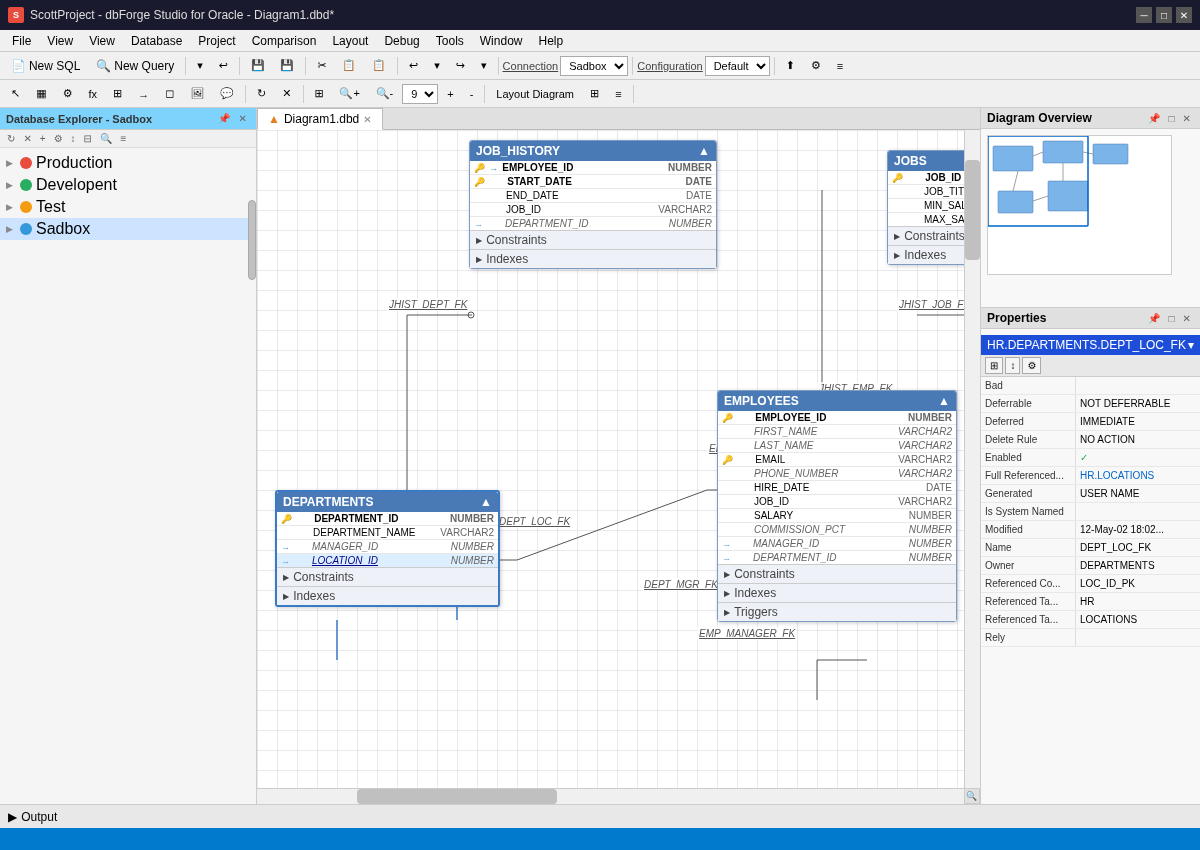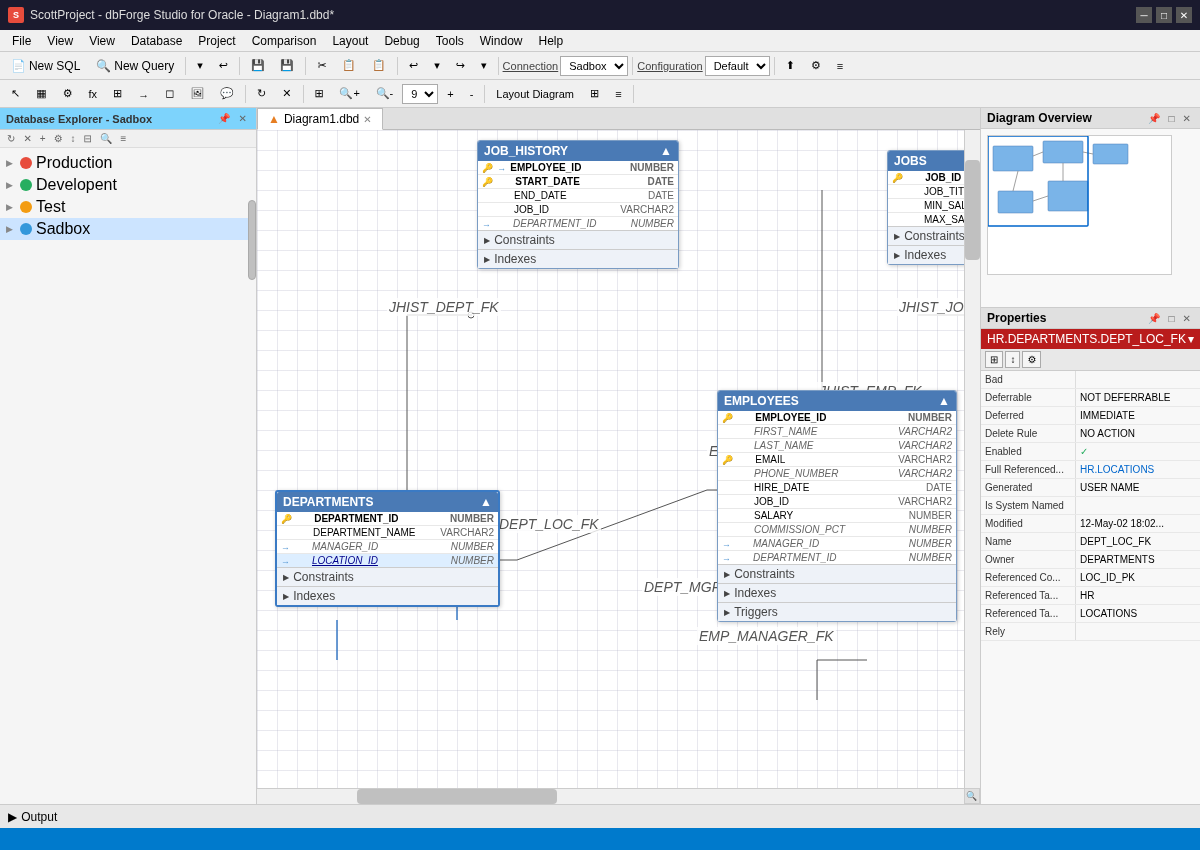--- a/index.html
+++ b/index.html
@@ -82,21 +82,21 @@
     .right-top { height: 200px; background: #f8f8f8; border-bottom: 1px solid #ccc; }
     .right-bottom { flex: 1; background: #f8f8f8; overflow-y: auto; }
     .right-panel-header { background: #e0e0e0; border-bottom: 1px solid #ccc; padding: 3px 6px; display: flex; align-items: center; justify-content: space-between; font-size: 11px; font-weight: bold; }
     .right-panel-controls { display: flex; gap: 2px; }
 
     
     .diagram-overview { padding: 6px; }
     .overview-canvas { width: 185px; height: 140px; background: white; border: 1px solid #ccc; position: relative; overflow: hidden; }
 
     
-    .properties-header { background: #b91c1c; color: white; padding: 3px 6px; font-size: 11px; display: flex; align-items: center; justify-content: space-between; }
+    .properties-header { background: #1d4ed8; color: white; padding: 3px 6px; font-size: 11px; display: flex; align-items: center; justify-content: space-between; margin-top: 6px; }
     .prop-toolbar { background: #e8e8e8; border-bottom: 1px solid #ccc; padding: 2px 4px; display: flex; gap: 2px; }
     .prop-btn { background: #f5f5f5; border: 1px solid #aaa; padding: 2px 4px; cursor: pointer; font-size: 10px; }
     .prop-row { display: flex; border-bottom: 1px solid #e8e8e8; }
     .prop-key { width: 95px; padding: 3px 4px; font-size: 10px; color: #333; border-right: 1px solid #ddd; flex-shrink: 0; overflow: hidden; text-overflow: ellipsis; white-space: nowrap; }
     .prop-val { flex: 1; padding: 3px 4px; font-size: 10px; color: #000; overflow: hidden; text-overflow: ellipsis; white-space: nowrap; }
     .prop-val.blue { color: #0066cc; }
     .prop-check { color: #27ae60; }
 
     
     .diagram-svg { position: absolute; top: 0; left: 0; width: 100%; height: 100%; pointer-events: none; }
@@ -105,21 +105,21 @@
     .diagram-scrollbar-h { position: absolute; bottom: 0; left: 0; right: 16px; height: 16px; background: #f0f0f0; border-top: 1px solid #ccc; }
     .diagram-scrollbar-v { position: absolute; top: 0; right: 0; bottom: 16px; width: 16px; background: #f0f0f0; border-left: 1px solid #ccc; }
 
     
     .statusbar { background: #007acc; color: white; height: 22px; display: flex; align-items: center; padding: 0 8px; font-size: 11px; flex-shrink: 0; }
 
     
     .outputbar { background: #e8e8e8; border-top: 1px solid #ccc; height: 24px; display: flex; align-items: center; padding: 0 8px; font-size: 11px; flex-shrink: 0; cursor: pointer; }
 
     
-    .fk-label { position: absolute; font-size: 14px; color: #555; font-style: italic; background: rgba(255,255,255,0.8); padding: 1px 2px; }
+    .fk-label { position: absolute; font-size: 10px; color: #555; font-style: italic; background: rgba(255,255,255,0.8); padding: 1px 2px; text-decoration: underline; }
   </style>
 </head>
 <body>
 
 <div class="titlebar">
   <div class="titlebar-left">
     <div class="titlebar-icon">S</div>
     <span class="titlebar-text">ScottProject - dbForge Studio for Oracle - Diagram1.dbd*</span>
   </div>
   <div class="titlebar-controls">
@@ -303,21 +303,21 @@
 
       <div class="fk-label" style="left:130px; top:168px;">JHIST_DEPT_FK</div>
       <div class="fk-label" style="left:640px; top:168px;">JHIST_JOB_FK</div>
       <div class="fk-label" style="left:560px; top:252px;">JHIST_EMP_FK</div>
 
       <div class="fk-label" style="left:240px; top:385px;">DEPT_LOC_FK</div>
       <div class="fk-label" style="left:385px; top:448px;">DEPT_MGR_FK</div>
       <div class="fk-label" style="left:450px; top:312px;">EMP_DEPT_FK</div>
       <div class="fk-label" style="left:440px; top:497px;">EMP_MANAGER_FK</div>
 
-      <div class="db-table" style="left:220px; top:10px; width:202px;">
+      <div class="db-table" style="left:212px; top:10px; width:248px;">
         <div class="db-table-header">
           <span>JOB_HISTORY</span>
           <span>▲</span>
         </div>
         <div class="db-table-body">
           <div class="db-row pk">
             <span class="key-icon">🔑</span>
             <span class="fk-icon">→</span>
             <span class="db-col-name">EMPLOYEE_ID</span>
             <span class="db-col-type">NUMBER</span>

